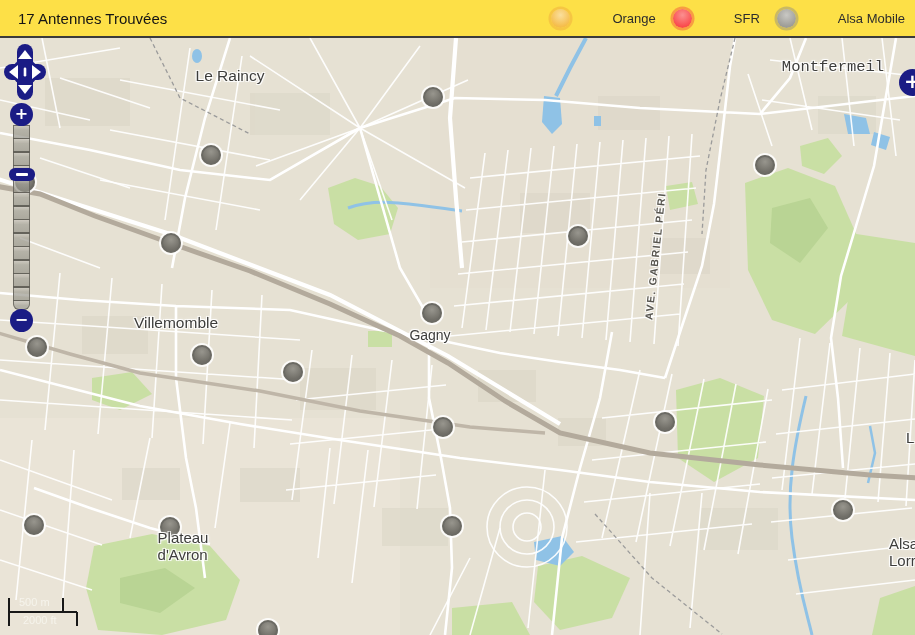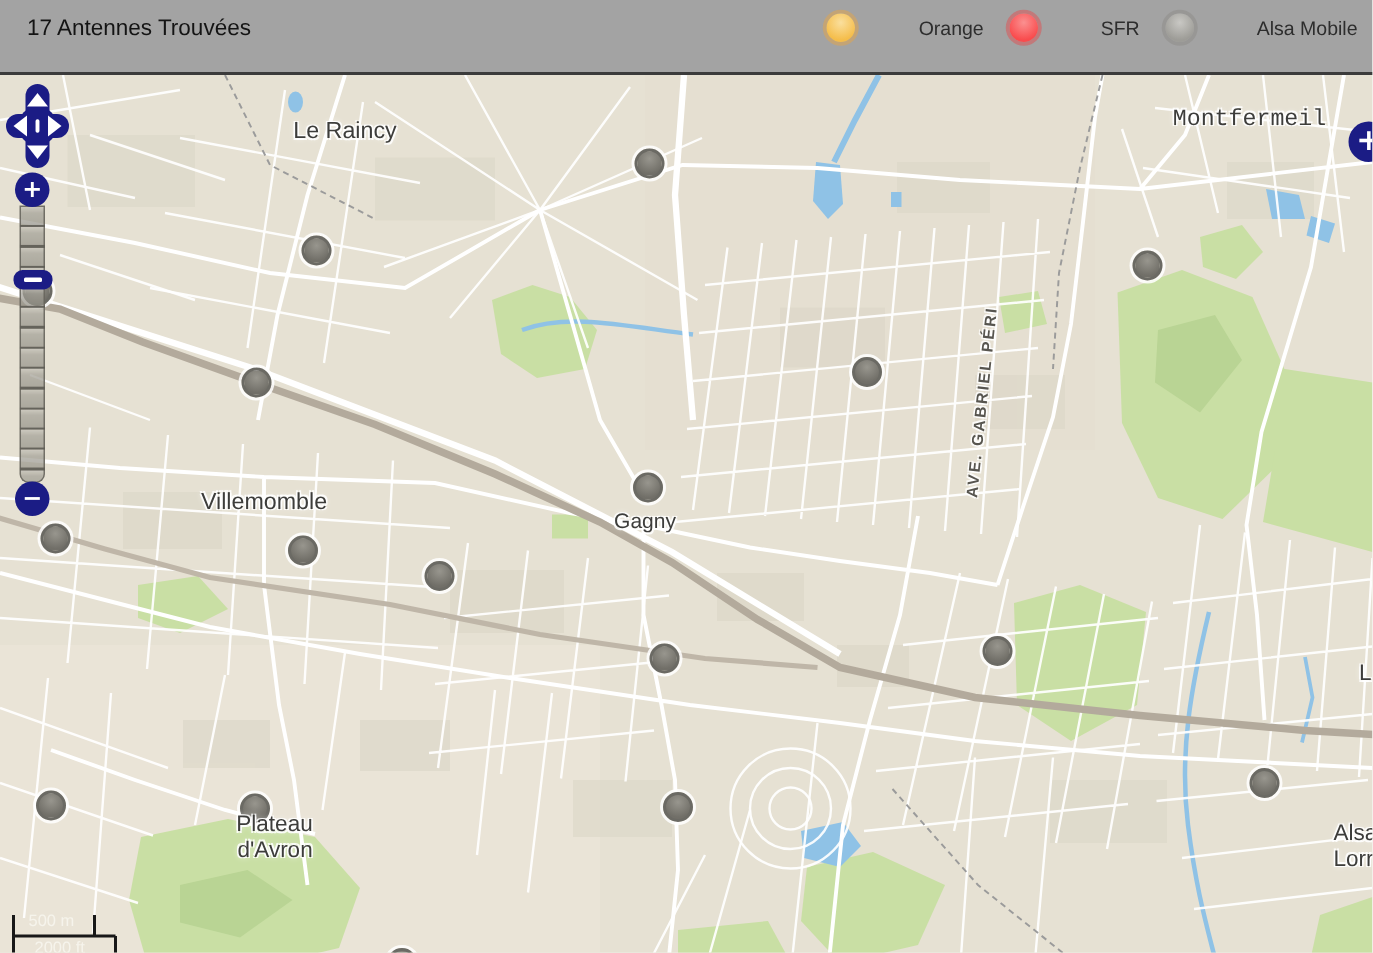--- a/index.html
+++ b/index.html
@@ -1,33 +1,33 @@
 <!DOCTYPE html>
 <html style="--accent: #1b1c85; --map-bg: #e6e1d3; --marker-fill: #716f68; --marker-hi: #98968e; --marker-ring: #6b6a64; --marker-halo: rgba(255,255,255,0.85);"><head>
 <meta charset="utf-8">
 <style>
   html,body{margin:0;padding:0;width:915px;height:635px;overflow:hidden;background:#fff;
     font-family:"Liberation Sans",sans-serif;}
   
-  .header{height:36px;box-sizing:content-box;background:#a3a3a3;border-bottom:2px solid #3b3b3b;
-    display:flex;align-items:center;justify-content:space-between;padding:0 10px 12px 18px;}
+  .header{height:36px;box-sizing:content-box;background:#fde047;border-bottom:2px solid #3b3b3b;
+    display:flex;align-items:center;justify-content:space-between;padding:0 10px 0 18px;}
   .page-title{font-size:15px;color:#141414;}
   .legend{display:flex;align-items:center;gap:17px;}
   .legend-item{display:flex;align-items:center;gap:6px;}
   .legend-dot{width:19px;height:19px;border-radius:50%;display:inline-block;}
   .legend-label{font-size:13px;color:#2d2d2d;margin-left:36px;}
   
   .map{position:relative;width:915px;height:597px;overflow:hidden;background:var(--map-bg,#e6e1d3);}
   .map-svg{position:absolute;left:0;top:0;z-index:0;}
   .antenna-marker{position:absolute;width:20px;height:20px;margin:-10px 0 0 -10px;border-radius:50%;
     box-sizing:border-box;z-index:2;cursor:pointer;
     background:radial-gradient(circle at 50% 30%, var(--marker-hi,#98968e), var(--marker-fill,#716f68) 72%);
     border:2px solid var(--marker-ring,#6b6a64);
     box-shadow:0 0 0 2px var(--marker-halo,rgba(255,255,255,.85));}
-  .place-label{position:absolute;color:#3d3d3b;line-height:1.12;text-align:right;white-space:nowrap;
+  .place-label{position:absolute;color:#3d3d3b;line-height:1.12;text-align:left;white-space:nowrap;
     pointer-events:none;z-index:3;
     text-shadow:-1px -1px 0 rgba(255,255,255,.85),1px -1px 0 rgba(255,255,255,.85),
       -1px 1px 0 rgba(255,255,255,.85),1px 1px 0 rgba(255,255,255,.85),0 0 4px rgba(255,255,255,.95);}
   .street-label{position:absolute;font-size:10.5px;font-weight:bold;letter-spacing:1.6px;color:#57554f;
     white-space:nowrap;pointer-events:none;z-index:3;
     text-shadow:-1px -1px 0 rgba(255,255,255,.8),1px -1px 0 rgba(255,255,255,.8),
       -1px 1px 0 rgba(255,255,255,.8),1px 1px 0 rgba(255,255,255,.8);}
   
   .pan-control{position:absolute;left:4px;top:6px;width:42px;height:56px;z-index:6;}
   .zoom-btn{position:absolute;width:23px;height:23px;border-radius:50%;background:var(--accent,#1b1c85);

